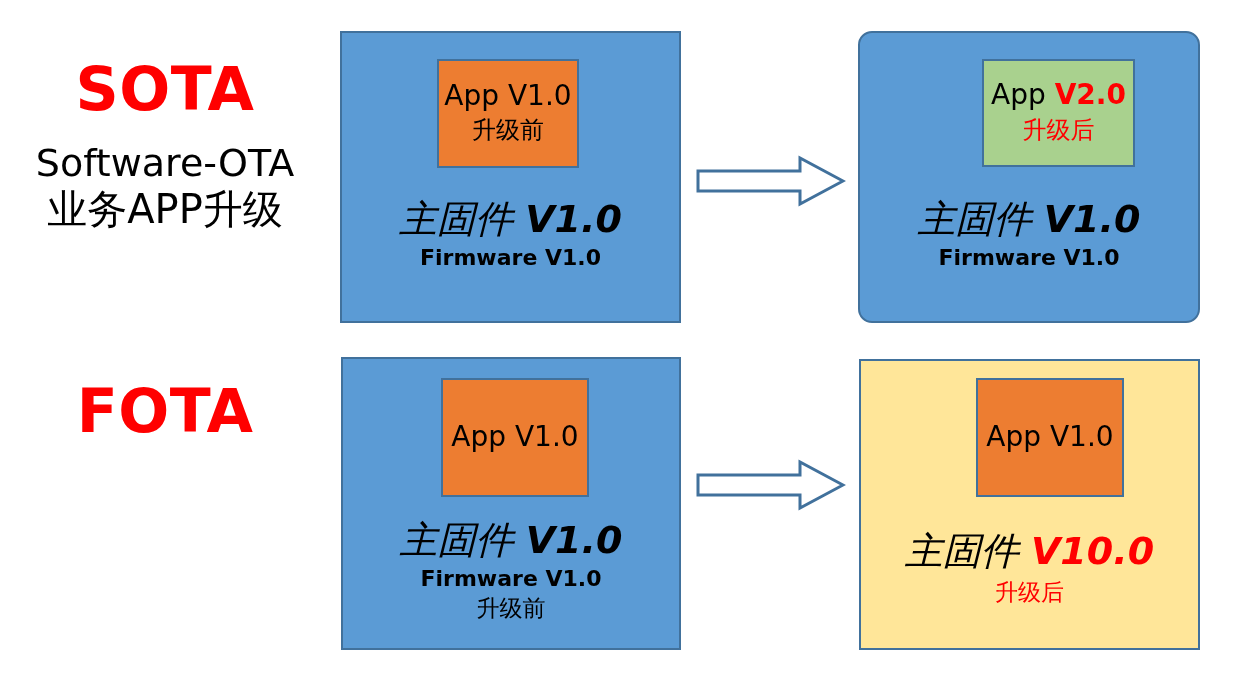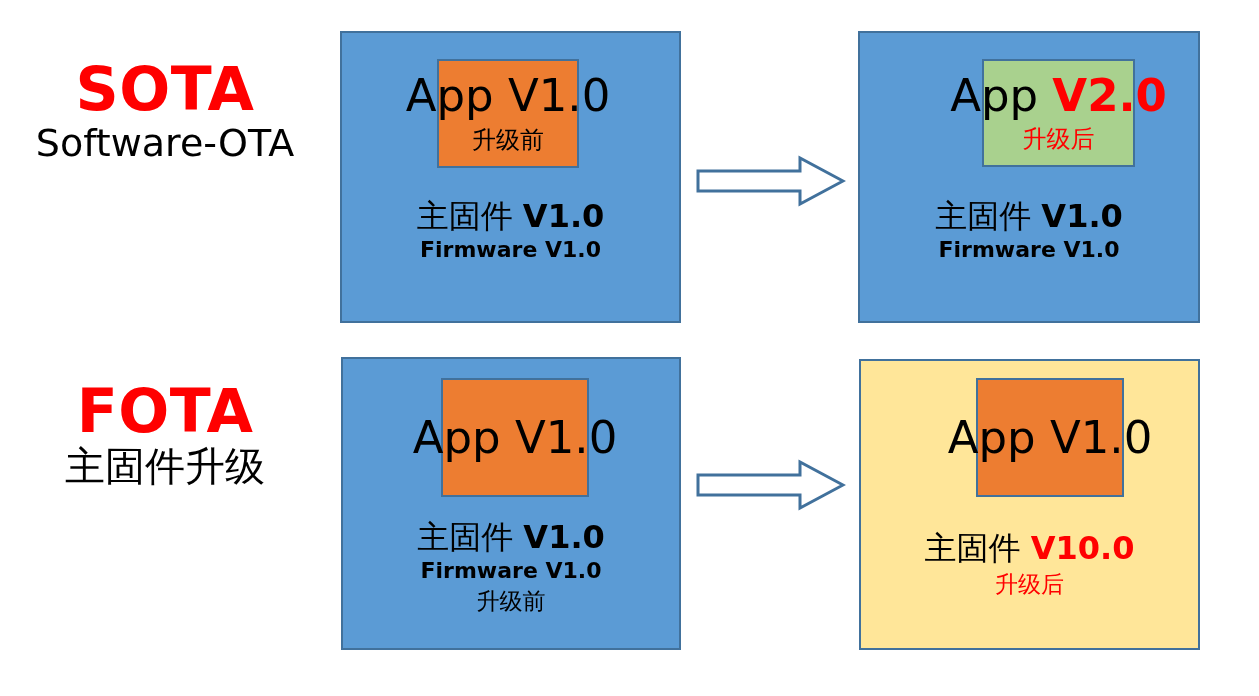--- a/index.html
+++ b/index.html
@@ -30,20 +30,21 @@
     line-height: 1.05;
     letter-spacing: 0.5px;
     font-family: "DejaVu Sans", "Liberation Sans", sans-serif;
   }
   .legend-sub {
     font-size: 38px;
     line-height: 1.18;
     font-weight: normal;
     color: #000000;
     white-space: nowrap;
+    margin-top: 20px;
   }
   .legend-sub-cn {
     font-size: 40px;
     line-height: 1.18;
     font-weight: normal;
     color: #000000;
     white-space: nowrap;
   }
 
   
@@ -65,42 +66,43 @@
     border: 2px solid #41719C;
     display: flex;
     flex-direction: column;
     align-items: center;
     justify-content: center;
   }
   .app-orange { background: #ED7D31; }
   .app-green  { background: #A9D18E; }
 
   .app-line1 {
-    font-size: 45px;
+    font-size: 28px;
     line-height: 1.1;
     white-space: nowrap;
   }
   .app-line2 {
     font-size: 24px;
     line-height: 1.3;
     margin-top: 4px;
     white-space: nowrap;
   }
 
   
   .fw-text {
     position: absolute;
     width: 100%;
     text-align: center;
     left: 0;
   }
   .fw-cn {
-    font-size: 32px;
+    font-size: 38px;
     line-height: 1.25;
     white-space: nowrap;
+    font-style: italic;
   }
   .fw-en {
     font-size: 22px;
     font-weight: bold;
     line-height: 1.25;
     white-space: nowrap;
   }
   .fw-note {
     font-size: 23px;
     line-height: 1.3;
@@ -114,20 +116,21 @@
   .arrow {
     position: absolute;
   }
 </style>
 </head>
 <body>
 
 <div class="legend" style="top:58px;">
   <div class="legend-acronym">SOTA</div>
   <div class="legend-sub">Software-OTA</div>
+  <div class="legend-sub-cn">业务APP升级</div>
 </div>
 
 <div class="panel panel-blue" style="left:340px; top:31px; width:341px; height:292px;">
   <div class="appbox app-orange" style="left:95px; top:26px; width:142px; height:109px;">
     <div class="app-line1">App V1.0</div>
     <div class="app-line2">升级前</div>
   </div>
   <div class="fw-text" style="top:163px;">
     <div class="fw-cn">
       <span>主固件 </span><span class="bold">V1.0</span>
@@ -135,40 +138,39 @@
     <div class="fw-en">
       <span>Firmware </span><span>V1.0</span>
     </div>
   </div>
 </div>
 
 <svg class="arrow" style="left:696px; top:155px;" width="150" height="52" viewBox="0 0 150 52">
   <polygon points="2,16 104,16 104,3 147,26 104,49 104,36 2,36" fill="#FFFFFF" stroke="#41719C" stroke-width="3" stroke-linejoin="miter"></polygon>
 </svg>
 
-<div class="panel panel-blue" style="left:858px; top:31px; width:342px; height:292px;">
+<div class="panel panel-blue" style="left:858px; top:31px; width:342px; height:292px;border-radius:14px;">
   <div class="appbox app-green" style="left:122px; top:26px; width:153px; height:108px;">
     <div class="app-line1">
       <span>App </span><span class="bold red">V2.0</span>
     </div>
     <div class="app-line2 red">升级后</div>
   </div>
   <div class="fw-text" style="top:163px;">
     <div class="fw-cn">
       <span>主固件 </span><span class="bold">V1.0</span>
     </div>
     <div class="fw-en">
       <span>Firmware </span><span>V1.0</span>
     </div>
   </div>
 </div>
 
 <div class="legend" style="top:380px;">
   <div class="legend-acronym">FOTA</div>
-  <div class="legend-sub-cn">主固件升级</div>
 </div>
 
 <div class="panel panel-blue" style="left:341px; top:357px; width:340px; height:293px;">
   <div class="appbox app-orange" style="left:98px; top:19px; width:148px; height:119px;">
     <div class="app-line1">App V1.0</div>
   </div>
   <div class="fw-text" style="top:158px;">
     <div class="fw-cn">
       <span>主固件 </span><span class="bold">V1.0</span>
     </div>

